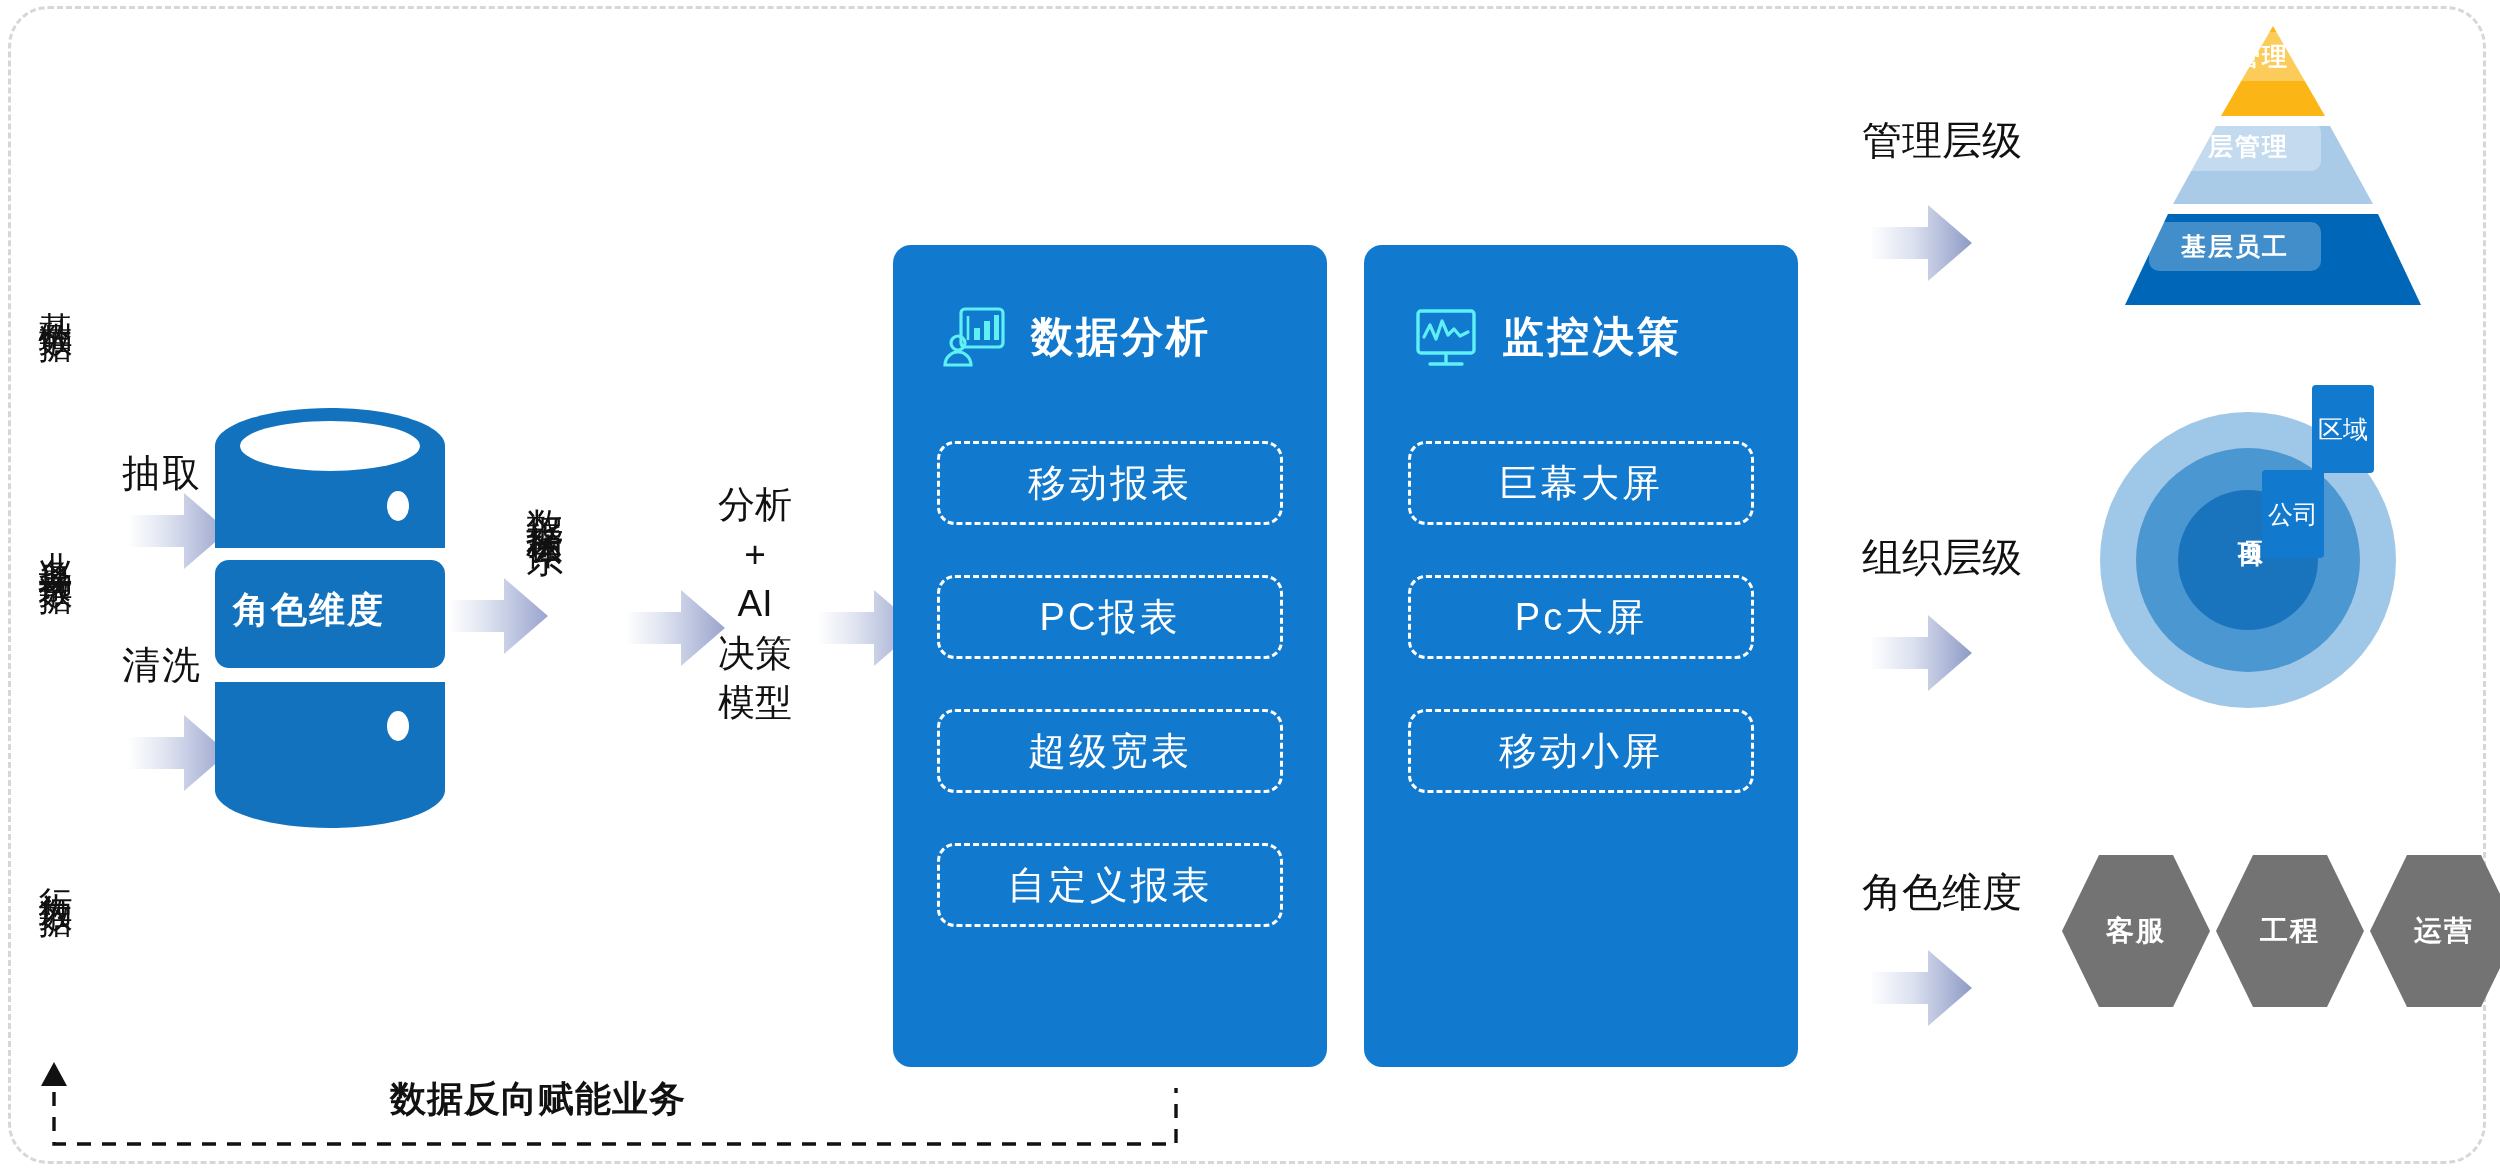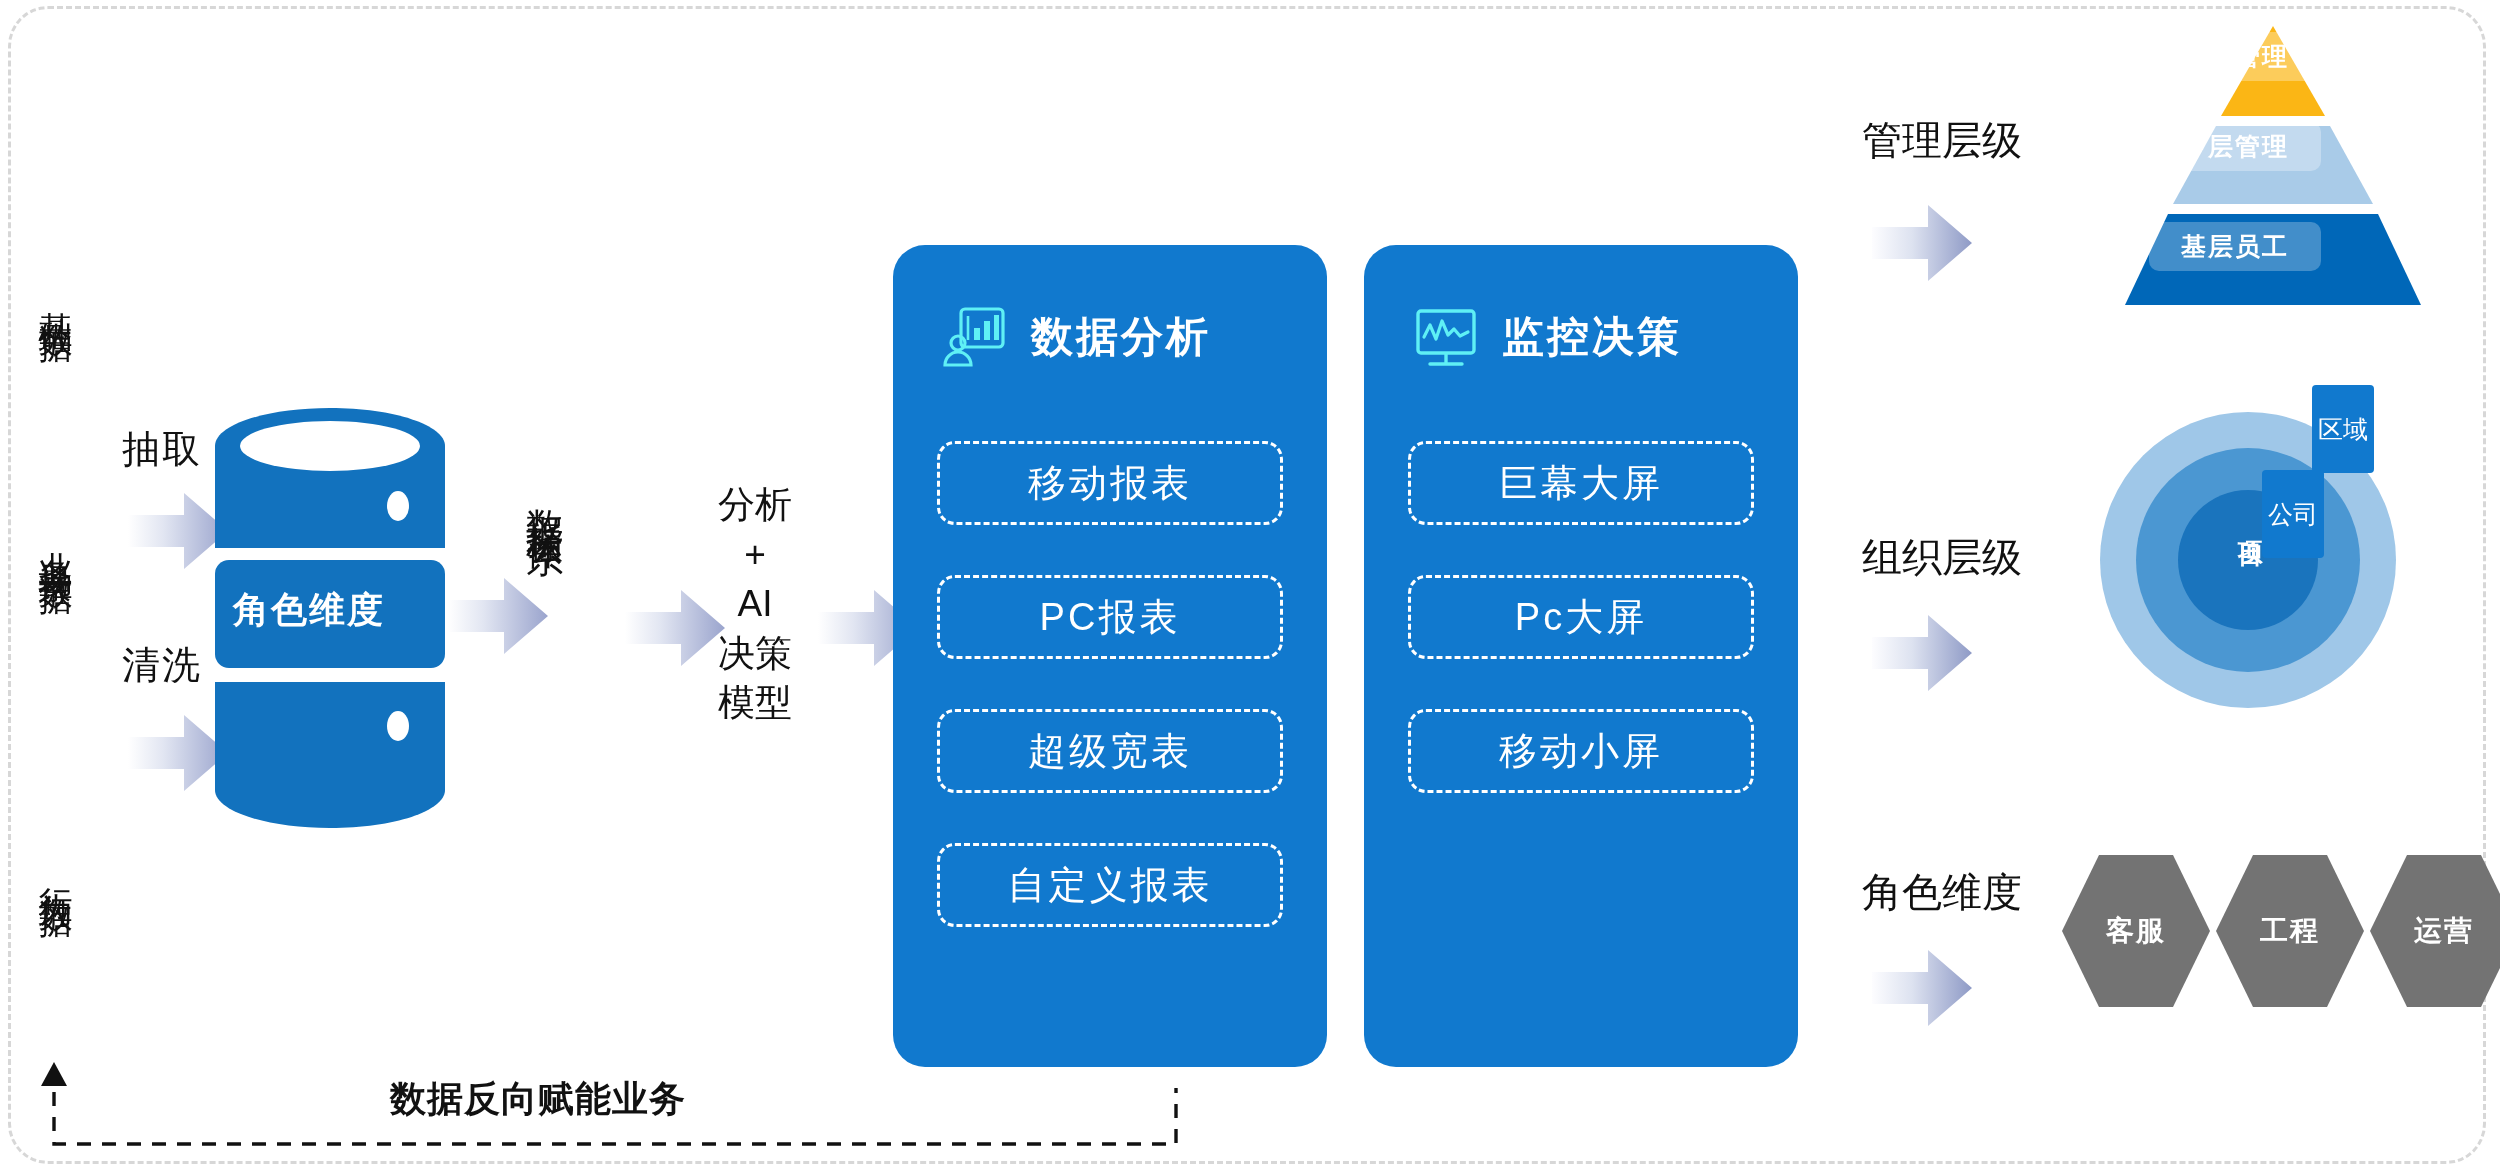--- a/index.html
+++ b/index.html
@@ -30,21 +30,21 @@
   .db-mid-label{
     position:absolute;color:#fff;font-size:36px;font-weight:bold;letter-spacing:2px;
     white-space:nowrap;
   }
 
   
   .mid-vlabel{position:absolute;font-size:37px;}
 
   
   .panel{
-    position:absolute;background:#1179ce;border-radius:32px;box-sizing:border-box;
+    position:absolute;background:#1179ce;border-radius:18px;box-sizing:border-box;
   }
   .panel-head{
     position:absolute;display:flex;align-items:center;gap:22px;
   }
   .panel-title{
     color:#ffffff;font-size:42px;font-weight:bold;letter-spacing:3px;white-space:nowrap;
   }
   .chip{
     position:absolute;border:3px dashed #ffffff;border-radius:18px;
     display:flex;align-items:center;justify-content:center;
@@ -107,21 +107,21 @@
       </linearGradient>
     </defs>
   </svg>
 
   <div class="src-label vtext" style="left:38px;top:285px;height:175px;">基础数据</div>
 
   <div class="src-label vtext" style="left:38px;top:525px;height:260px;">业务场景数据</div>
 
   <div class="src-label vtext" style="left:38px;top:860px;height:175px;">行为数据</div>
 
-  <div style="position:absolute;left:122px;top:424px;font-size:38px;color:#111;letter-spacing:2px;white-space:nowrap;">抽取</div>
+  <div style="position:absolute;left:122px;top:448px;font-size:38px;color:#111;letter-spacing:2px;white-space:nowrap;">抽取</div>
 
   <div style="position:absolute;left:122px;top:640px;font-size:38px;color:#111;letter-spacing:2px;white-space:nowrap;">清洗</div>
 
   <svg class="arrow" style="left:128px;top:493px;" width="100" height="76" viewBox="0 0 100 76">
     <polygon points="0,22 56,22 56,0 100,38 56,76 56,54 0,54" fill="url(#agrad)"></polygon>
   </svg>
 
   <svg class="arrow" style="left:128px;top:715px;" width="100" height="76" viewBox="0 0 100 76">
     <polygon points="0,22 56,22 56,0 100,38 56,76 56,54 0,54" fill="url(#agrad)"></polygon>
   </svg>

